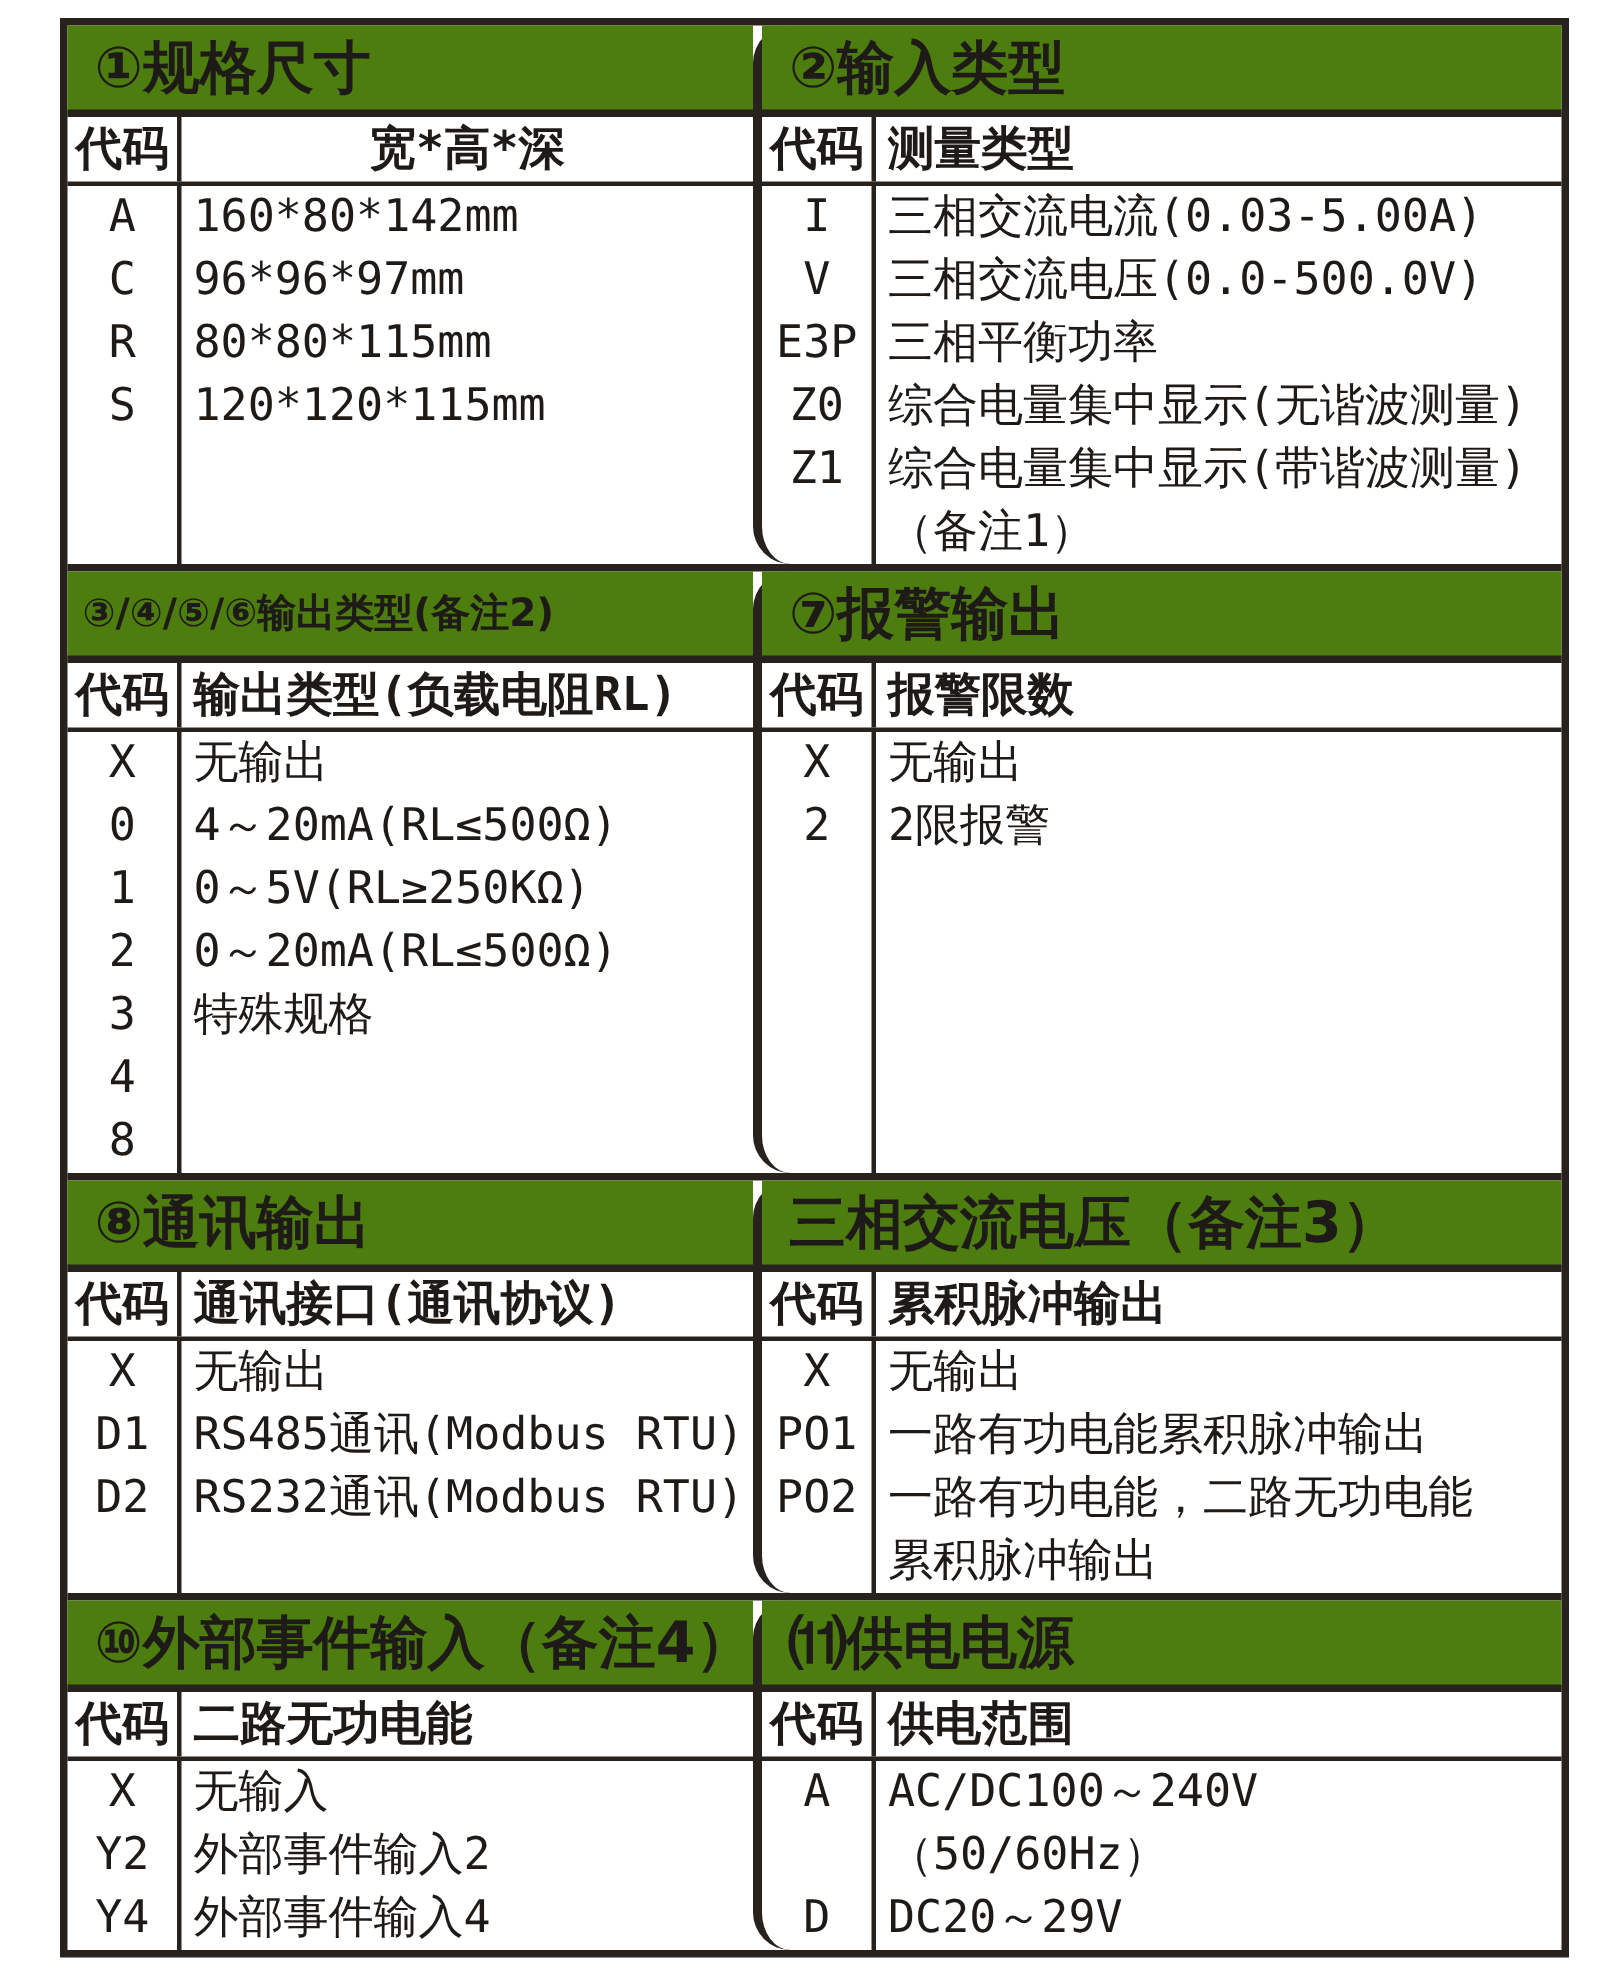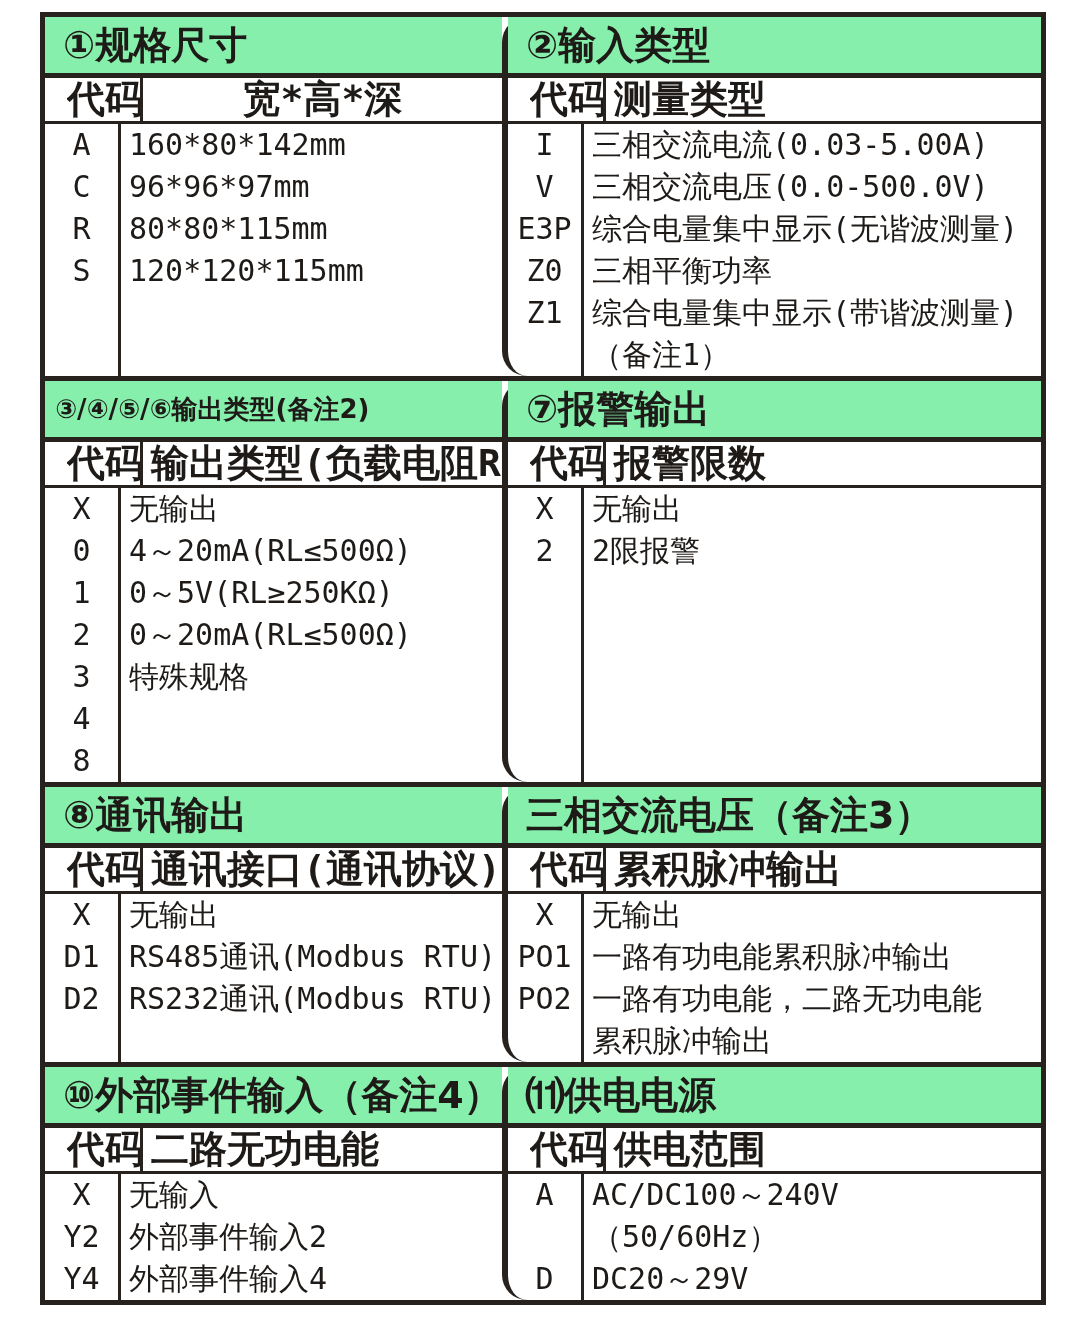--- a/index.html
+++ b/index.html
@@ -16,34 +16,33 @@
     border: 5px solid #28221f;
     background: #ffffff;
   }
   .sec { display: flex; border-bottom: 5px solid #28221f; }
   .sec:last-child { border-bottom: none; }
   .half { display: flex; flex-direction: column; }
   .half.left { width: 457px; flex-shrink: 0; }
   .half.right { flex: 1; border-left: 6px solid #28221f; border-radius: 25px; }
   .sec-header {
     height: 61px; line-height: 56px;
-    background: #86efac;
+    background: #4d7c0f;
     border-bottom: 5px solid #28221f;
     font-family: "DejaVu Sans", "Liberation Sans", sans-serif;
     font-weight: bold; font-size: 38px;
     padding-left: 18px;
     white-space: nowrap; overflow: hidden;
   }
   .sec-header.tight { font-size: 26px; padding-left: 10px; }
   .sub-row {
     display: flex; height: 46px;
     border-bottom: 3px solid #28221f;
-    font-size: 38px; line-height: 43px;
+    font-size: 31px; line-height: 43px;
     font-weight: bold;
-    padding-left: 22px;
   }
   .col-code {
     width: 76px; flex-shrink: 0;
     border-right: 3px solid #28221f;
     text-align: center;
     white-space: nowrap; overflow: hidden;
   }
   .col-desc { flex: 1; padding-left: 8px; white-space: nowrap; overflow: hidden; }
   .col-desc.centered { text-align: center; padding-left: 0; }
   .data { display: flex; font-size: 30px; }
@@ -90,22 +89,22 @@
         <div class="col-code">
           <div class="ln">I</div>
           <div class="ln">V</div>
           <div class="ln">E3P</div>
           <div class="ln">Z0</div>
           <div class="ln">Z1</div>
         </div>
         <div class="col-desc">
           <div class="ln">三相交流电流(0.03-5.00A)</div>
           <div class="ln">三相交流电压(0.0-500.0V)</div>
+          <div class="ln">三相平衡功率</div>
           <div class="ln">综合电量集中显示(无谐波测量)</div>
-          <div class="ln">三相平衡功率</div>
           <div class="ln">综合电量集中显示(带谐波测量)</div>
           <div class="ln">（备注1）</div>
         </div>
       </div>
     </div>
   </section>
 
   <section class="sec sec2">
     <div class="half left">
       <div class="sec-header tight">③/④/⑤/⑥输出类型(备注2)</div>

